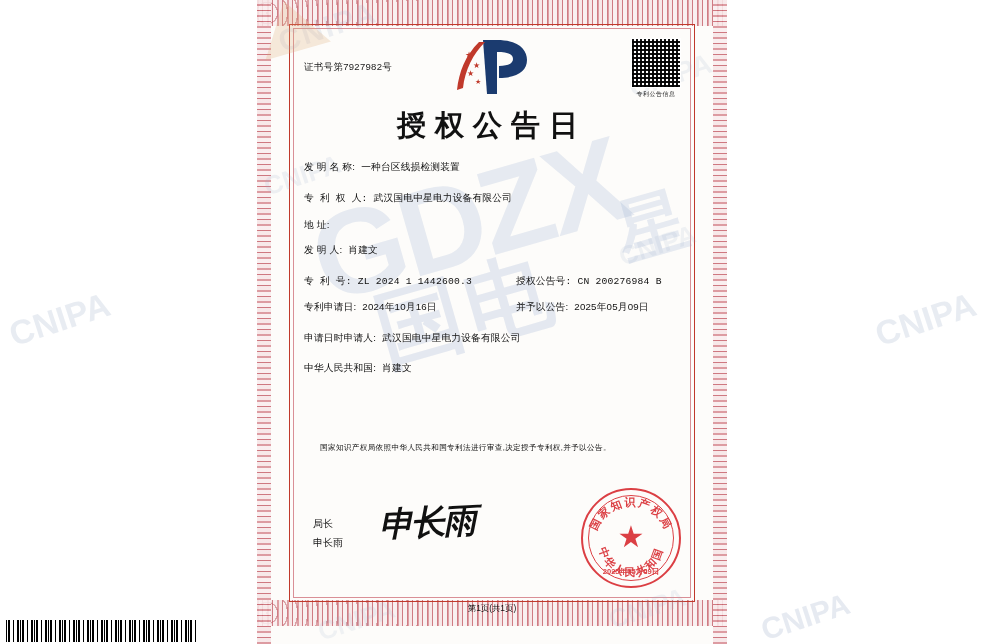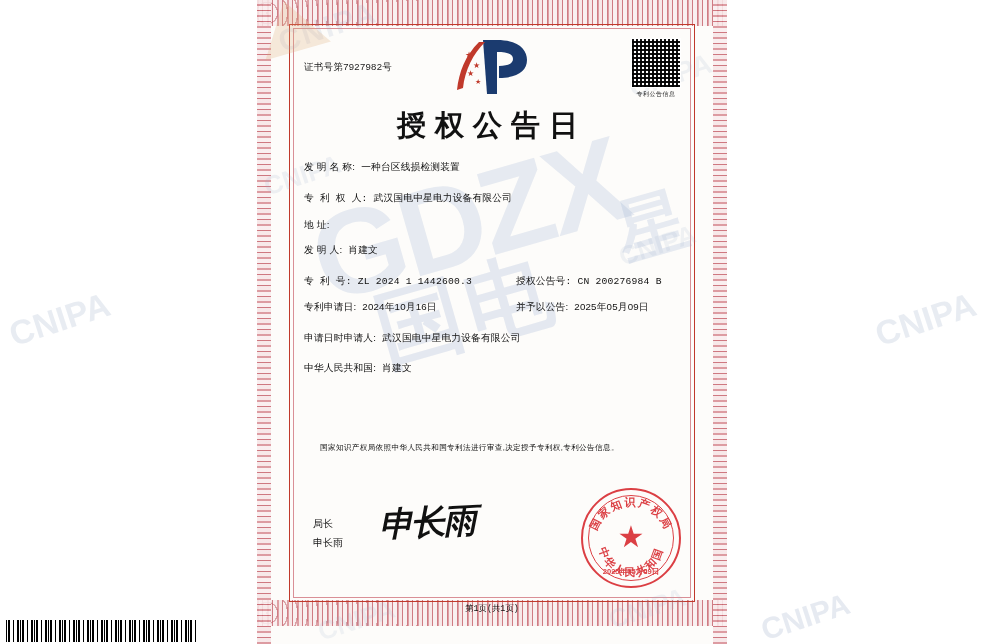--- a/index.html
+++ b/index.html
@@ -363,21 +363,20 @@
   }
 
   
   .page-no {
     position: absolute;
     left: 0; right: 0;
     bottom: 30px;
     text-align: center;
     font-size: 8.4px;
     color: #111;
-    font-family: Liberation Mono, monospace;
   }
   .barcode {
     position: absolute;
     left: 6px;
     bottom: 2px;
     width: 190px;
     height: 22px;
     background-image: repeating-linear-gradient(90deg,
       #000 0 1px, #fff 1px 2px, #000 2px 4px, #fff 4px 7px,
       #000 7px 8px, #fff 8px 11px, #000 11px 13px, #fff 13px 14px);
@@ -487,21 +486,21 @@
         <span class="val">武汉国电中星电力设备有限公司</span>
       </div>
 
       <div class="row" style="margin-top:18px;">
         <span class="lbl">中华人民共和国:</span>
         <span class="val">肖建文</span>
       </div>
     </div>
 
     <div class="legal">
-      <p class="indent">国家知识产权局依照中华人民共和国专利法进行审查,决定授予专利权,专利公告信息。</p>
+      <p class="indent">国家知识产权局依照中华人民共和国专利法进行审查,决定授予专利权,并予以公告。</p>
     </div>
 
     <div class="sig-label">
       <div>局长</div>
       <div>申长雨</div>
     </div>
     <div class="sig-hand">申长雨</div>
 
     <div class="seal">
       <div class="seal-ring"></div>

